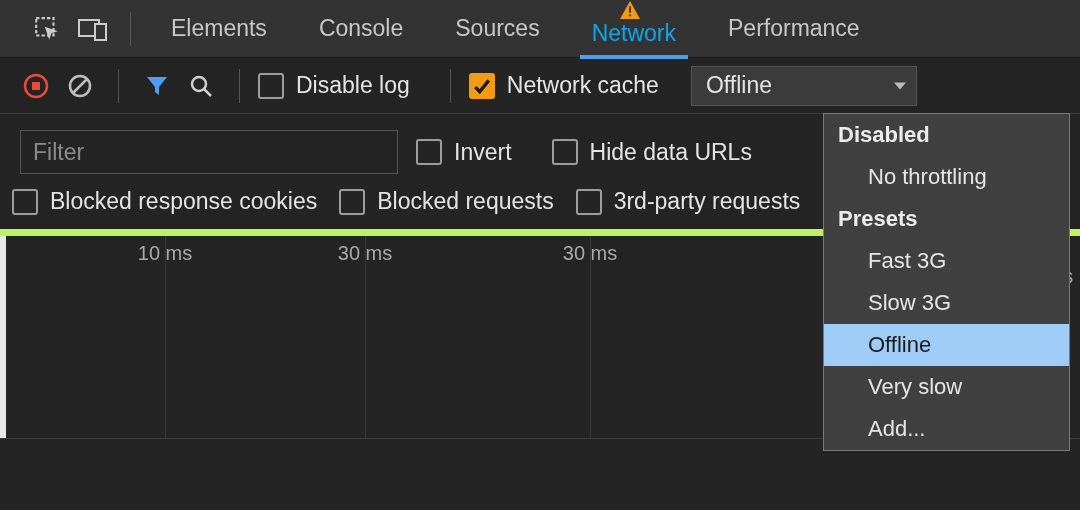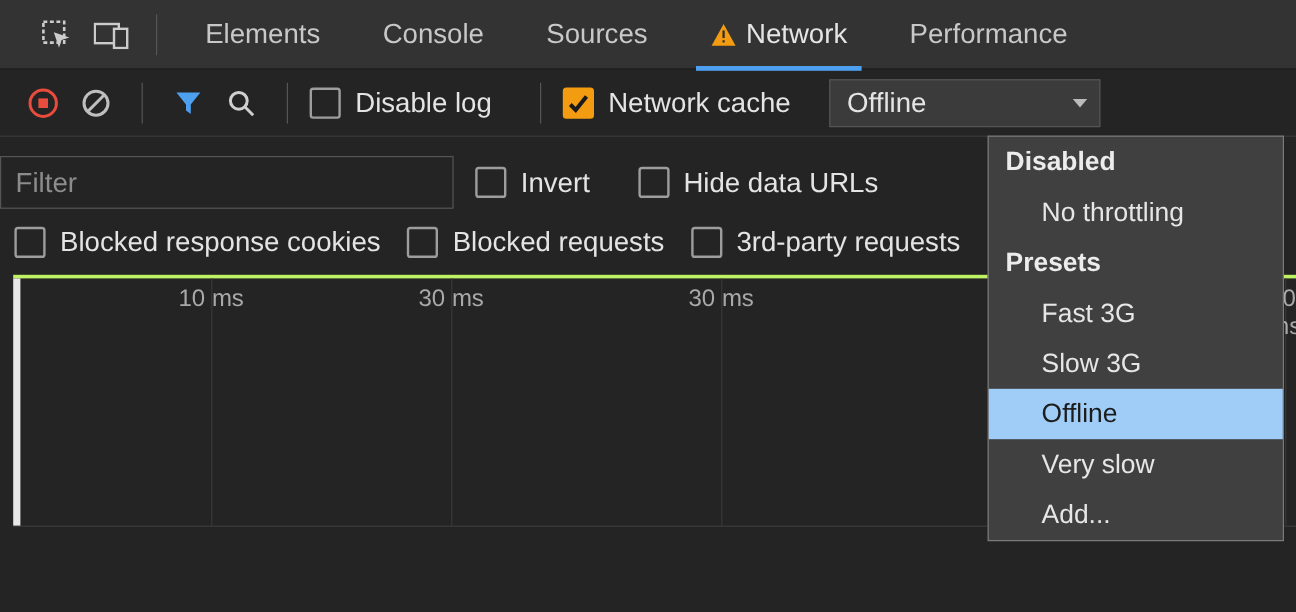--- a/index.html
+++ b/index.html
@@ -30,21 +30,21 @@
     width:1px;height:34px;background:#555;margin:0 14px;
   }
   .tab {
     padding: 0 26px;
     height:58px;
     display:flex;align-items:center;
     color:#c8c8c8;
     position:relative;
     white-space:nowrap;
   }
-  .tab.active { color:#e5e5e5; }
+  .tab.active { color:#0ea5e9;flex-direction:column; }
   .tab.active::after{
     content:"";position:absolute;left:14px;right:14px;bottom:-1px;height:4px;background:#4d9ff0;
   }
   .warn-icon{display:inline-flex;margin-right:8px;}
 
   
   .toolbar{
     height:56px;border-bottom:1px solid #3a3a3a;
     padding-left:16px;gap:4px;
   }
@@ -65,31 +65,31 @@
     border:1px solid #555;background:#3b3b3b;
     display:flex;align-items:center;padding:0 36px 0 14px;
     color:#e4e4e4;min-width:226px;
   }
   .dropdown .caret{
     position:absolute;right:10px;top:50%;transform:translateY(-50%);
     width:0;height:0;border-left:6px solid transparent;border-right:6px solid transparent;border-top:7px solid #bbb;
   }
 
   
-  .filterbar{padding:16px 16px 6px 0;gap:18px;align-items:center;}
+  .filterbar{padding:16px 16px 6px 20px;gap:18px;align-items:center;}
   .filter-input{
     width:378px;height:44px;background:transparent;border:1px solid #555;color:#bbb;
     padding:0 12px;font-size:23px;outline:none;
   }
   .filter-input::placeholder{color:#8c8c8c;}
   .checksrow{padding:8px 16px 14px 12px;}
 
   
   .timeline{
-    position:relative;height:210px;border-top:3px solid #bef264;border-bottom:1px solid #3c3c3c;margin-left:11px;
+    position:relative;height:210px;border-top:7px solid #bef264;border-bottom:1px solid #3c3c3c;
   }
   .timeline .grid{
     position:absolute;top:0;bottom:0;border-right:1px solid #393939;
   }
   .timeline .lbl{
     position:absolute;top:6px;color:#a9a9a9;font-size:20px;transform:translateX(-50%);
   }
   .timeline .marker{
     position:absolute;left:0;top:0;width:6px;height:100%;background:#e8e8e8;
   }

